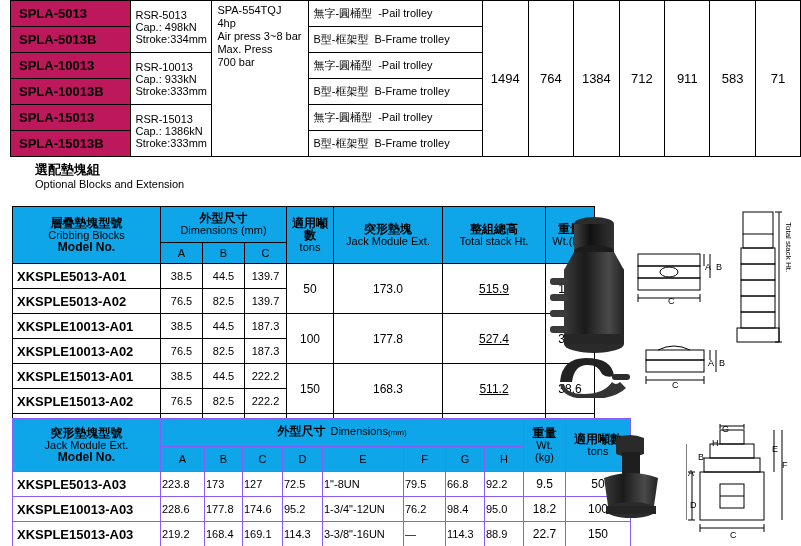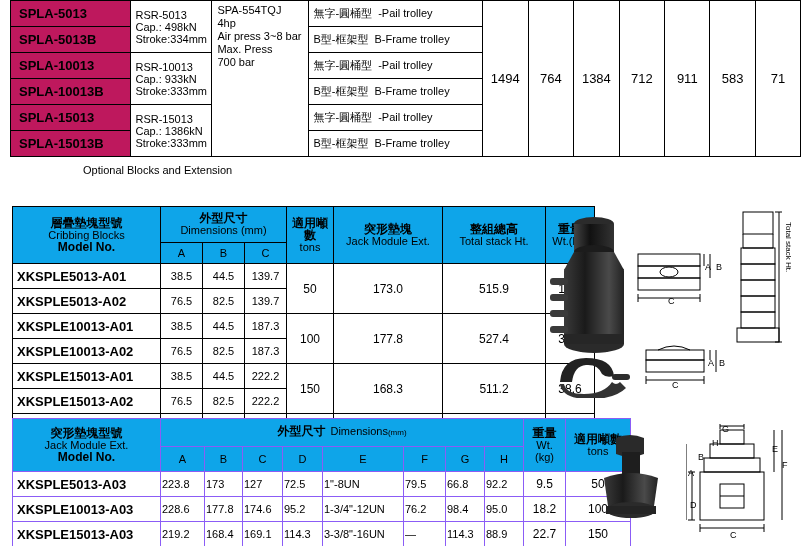--- a/index.html
+++ b/index.html
@@ -23,32 +23,32 @@
   }
   .speccell{width:72px;font-size:11px;line-height:12px;padding:2px 4px !important;}
   .pumpcell{width:88px;font-size:11px;line-height:13px;vertical-align:top !important;padding:3px 5px !important;}
   .trolleycell{width:170px;font-size:11px;height:25px;}
   .trolleycell .cn{font-size:11px;}
   .trolleycell .en{margin-left:6px;}
   .numcell{width:37px;text-align:center;font-size:13px;}
 
   
   #opt-title{position:absolute;left:35px;top:163px;font-size:13px;font-weight:bold;line-height:14px;}
-  #opt-title .en{font-size:11px;font-weight:normal;margin-left:48px;}
+  #opt-title .en{font-size:11px;font-weight:normal;}
 
   
   #crib-table{position:absolute;left:12px;top:206px;}
   #crib-table td,#crib-table th{border:1px solid #000;}
   .hdr{background:#0ea5e9;text-align:center;font-size:11px;line-height:12px;padding:2px;}
   .hdr .big{font-size:12px;font-weight:bold;}
   .crib-model{width:142px;font-size:13px;font-weight:bold;padding-left:4px;height:22px;}
   .crib-dim{width:37px;text-align:center;font-size:11px;}
   .crib-ton{width:44px;text-align:center;font-size:12px;}
   .crib-jack{width:106px;text-align:center;font-size:12px;}
-  .crib-total{width:100px;text-align:center;font-size:12px;}
+  .crib-total{width:100px;text-align:center;font-size:12px;text-decoration:underline;}
   .crib-wt{width:46px;text-align:center;font-size:12px;}
   .hdr-model{width:142px;height:52px;}
 
   
   #jack-table{position:absolute;left:12px;top:418px;}
   #jack-table td,#jack-table th{border:1px solid #8b5cf6;}
   .j-model{width:142px;font-size:13px;font-weight:bold;padding-left:4px;height:22px;}
   .j-c{text-align:left;font-size:11px;}
   .j-a{width:39px;}.j-b{width:33px;}.j-cc{width:35px;}.j-d{width:35px;}
   .j-e{width:76px;}.j-f{width:37px;}.j-g{width:34px;}.j-h{width:34px;}
@@ -127,20 +127,21 @@
   <tr>
     <td class="modelcell">SPLA-15013B</td>
     <td class="trolleycell">
       <span class="cn">B型-框架型</span><span class="en">B-Frame trolley</span>
     </td>
   </tr>
 </tbody>
   </table>
 
 <div id="opt-title">
+  <div>選配墊塊組</div>
   <div class="en">Optional Blocks and Extension</div>
 </div>
 
 <table class="tbl" id="crib-table">
   <tbody>
       <tr>
     <td class="hdr hdr-model" rowspan="2">
       <div class="big">層疊墊塊型號</div>
       <div>Cribbing Blocks</div>
       <div class="big">Model No.</div>

